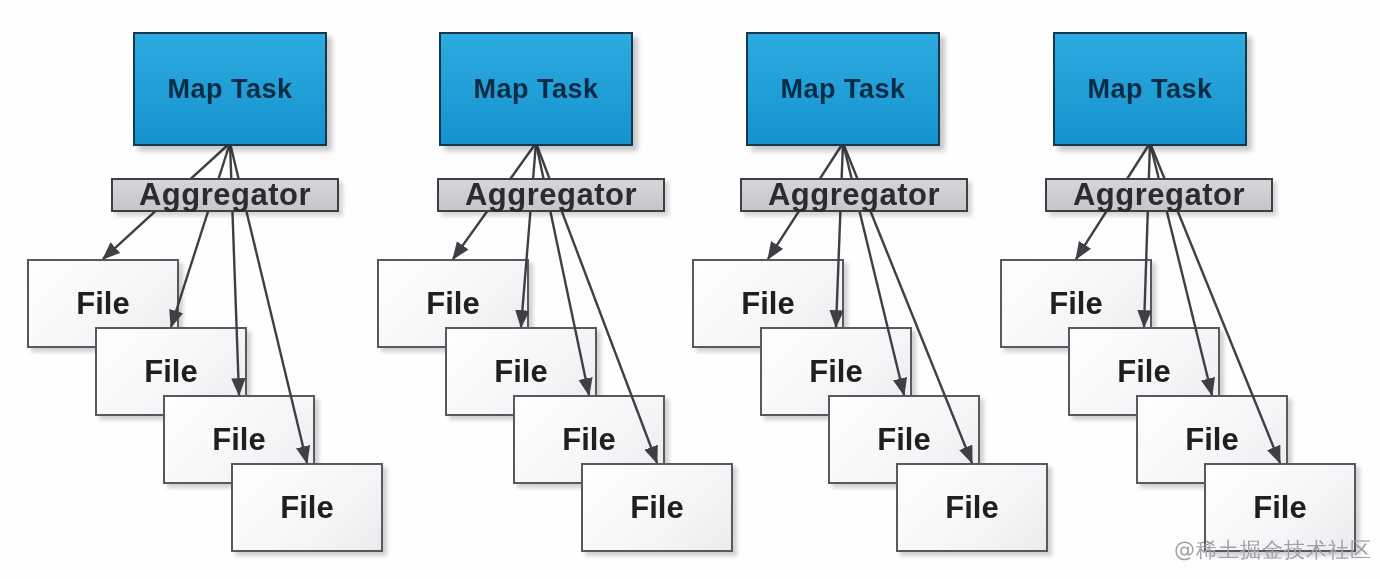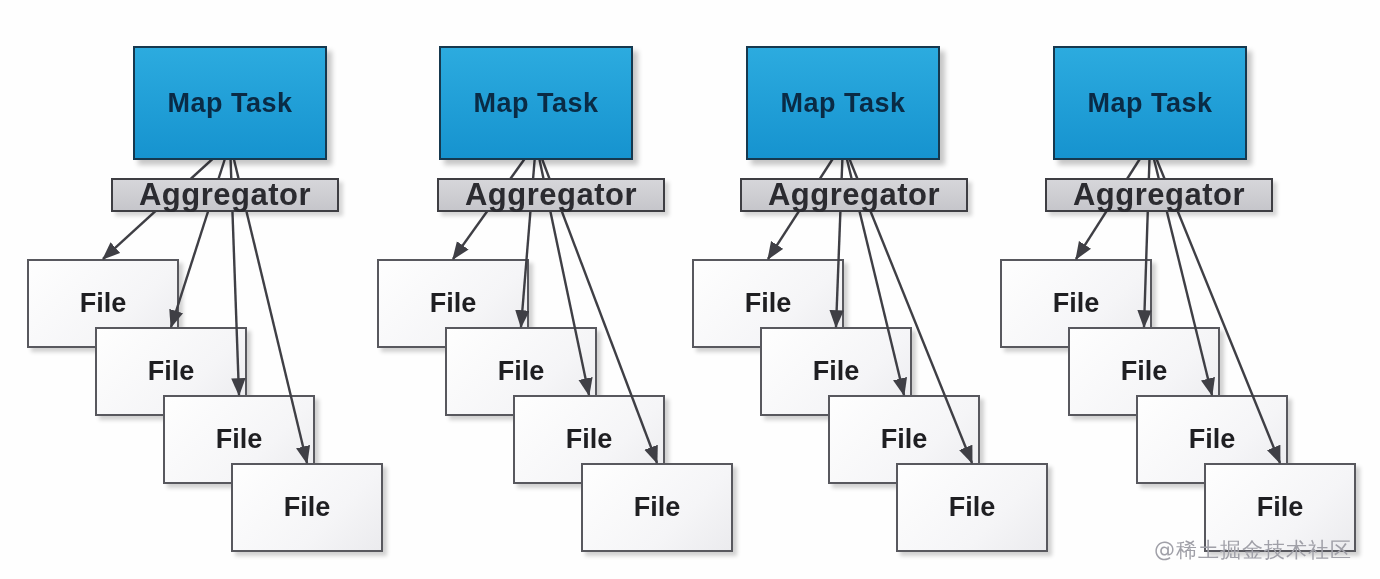--- a/index.html
+++ b/index.html
@@ -4,41 +4,41 @@
 <style>
   html, body { margin:0; padding:0; background:#ffffff; }
   body { width:1380px; height:579px; overflow:hidden;
          font-family:"Liberation Sans","DejaVu Sans",sans-serif; }
   .stage { position:relative; width:1380px; height:579px; background:#fefefe; }
 
   .box { position:absolute; box-sizing:border-box;
          display:flex; align-items:center; justify-content:center;
          font-weight:bold; text-align:center; }
 
-  .map  { width:194px; height:114px; top:46px;
+  .map  { width:194px; height:114px; top:32px;
           background:linear-gradient(180deg, var(--map-fill-light), var(--map-fill-dark));
           border:2px solid var(--map-border);
           color:var(--map-text); font-size:27px; letter-spacing:.5px;
           z-index:3; box-shadow:5px 5px 5px rgba(0,0,0,0.22); }
 
   .agg  { width:228px; height:34px; top:178px;
           background:linear-gradient(180deg,#d6d6da, var(--agg-fill));
           border:2px solid var(--agg-border);
           color:var(--agg-text); font-size:31px; letter-spacing:.5px;
           z-index:3; box-shadow:4px 4px 4px rgba(0,0,0,0.16); }
 
   .file { width:152px; height:89px;
           background:linear-gradient(135deg,#fefefe 0%, #f5f5f7 65%, #ebebee 100%);
           border:2px solid var(--file-border);
-          color:var(--file-text); font-size:27px;
+          color:var(--file-text); font-size:31px;
           z-index:1; box-shadow:4px 4px 4px rgba(0,0,0,0.18); }
 
   svg.arrows { position:absolute; left:0; top:0; z-index:2; }
 
-  .watermark { position:absolute; top:536px; right:28px;
+  .watermark { position:absolute; top:536px; right:8px;
                font-size:21px; letter-spacing:1px;
                color:var(--wm); z-index:4;
                font-family:"DejaVu Sans","Liberation Sans",sans-serif; }
 </style>
 </head>
 <body>
 
 <div class="stage">
 
   <svg class="arrows" id="arrow-layer" width="1380" height="579">

